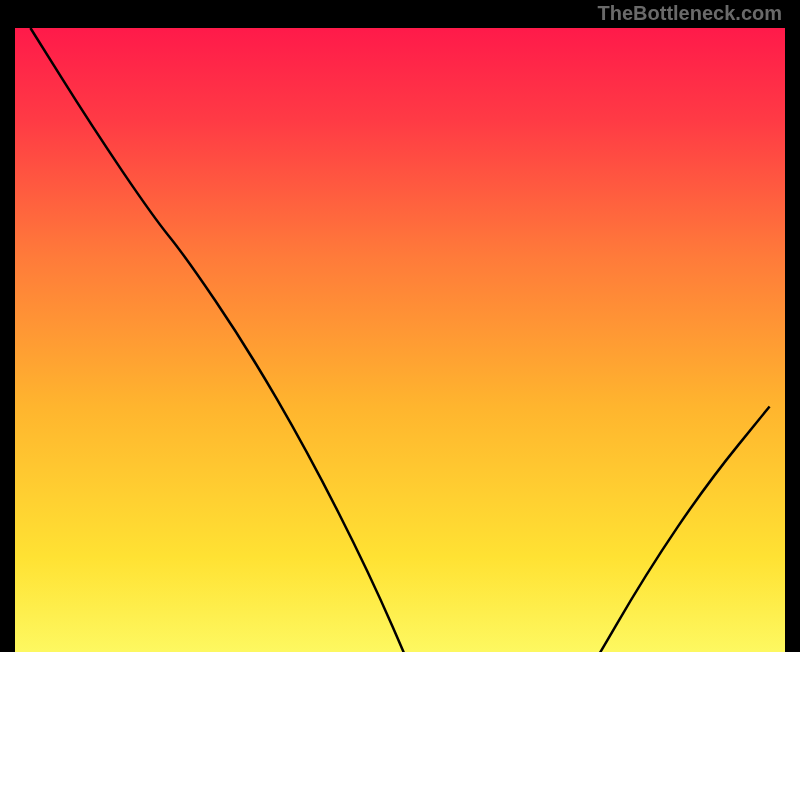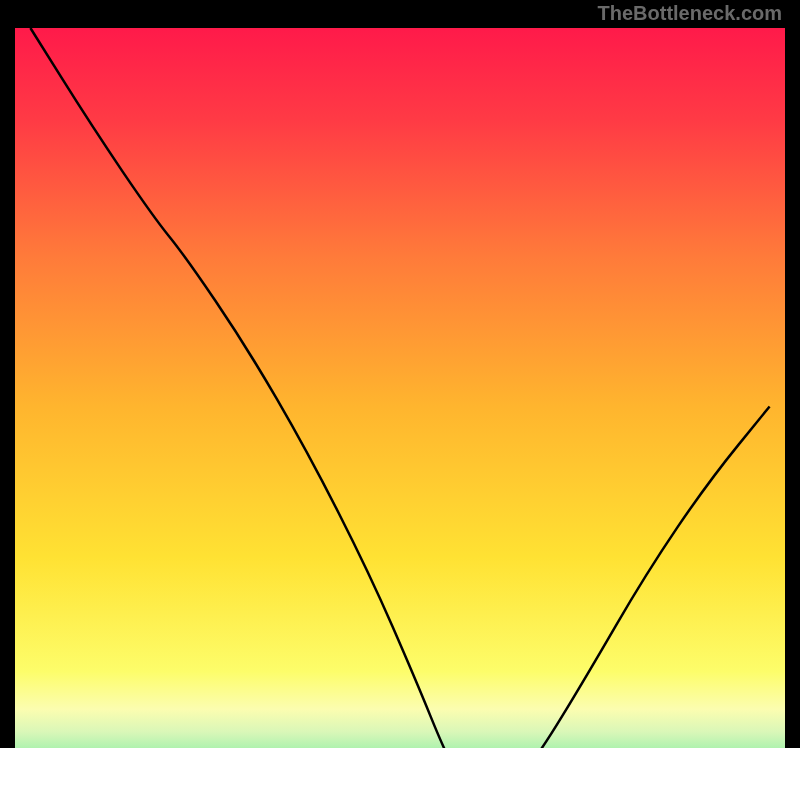--- a/index.html
+++ b/index.html
@@ -3,21 +3,21 @@
 <meta charset="utf-8">
 <style>
   body {
     margin: 0;
     padding: 0;
     background: #fff;
     font-family: Arial, sans-serif;
   }
   .container {
     width: 800px;
-    height: 748px;
+    height: 652px;
     position: relative;
   }
   svg {
     display: block;
   }
   .watermark {
     position: absolute;
     top: 2px;
     right: 18px;
     font-size: 20px;

